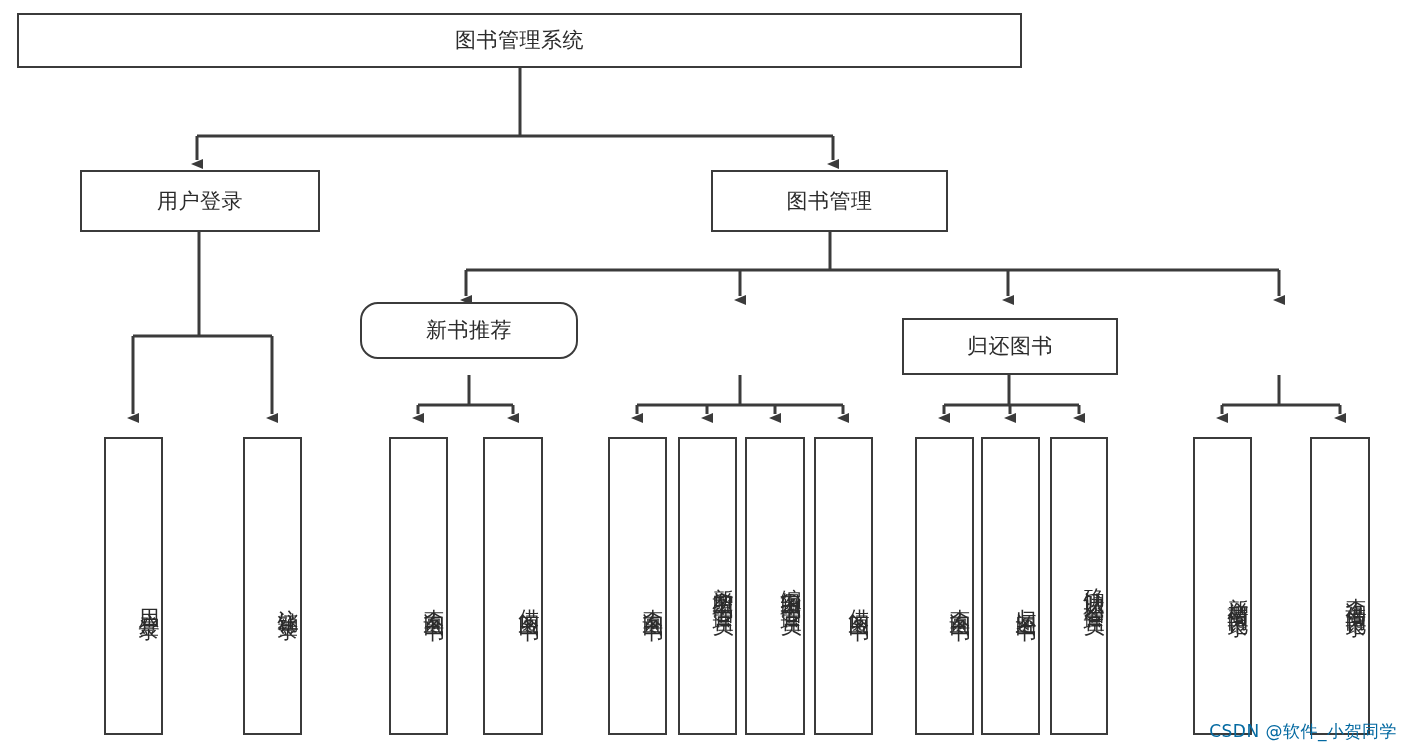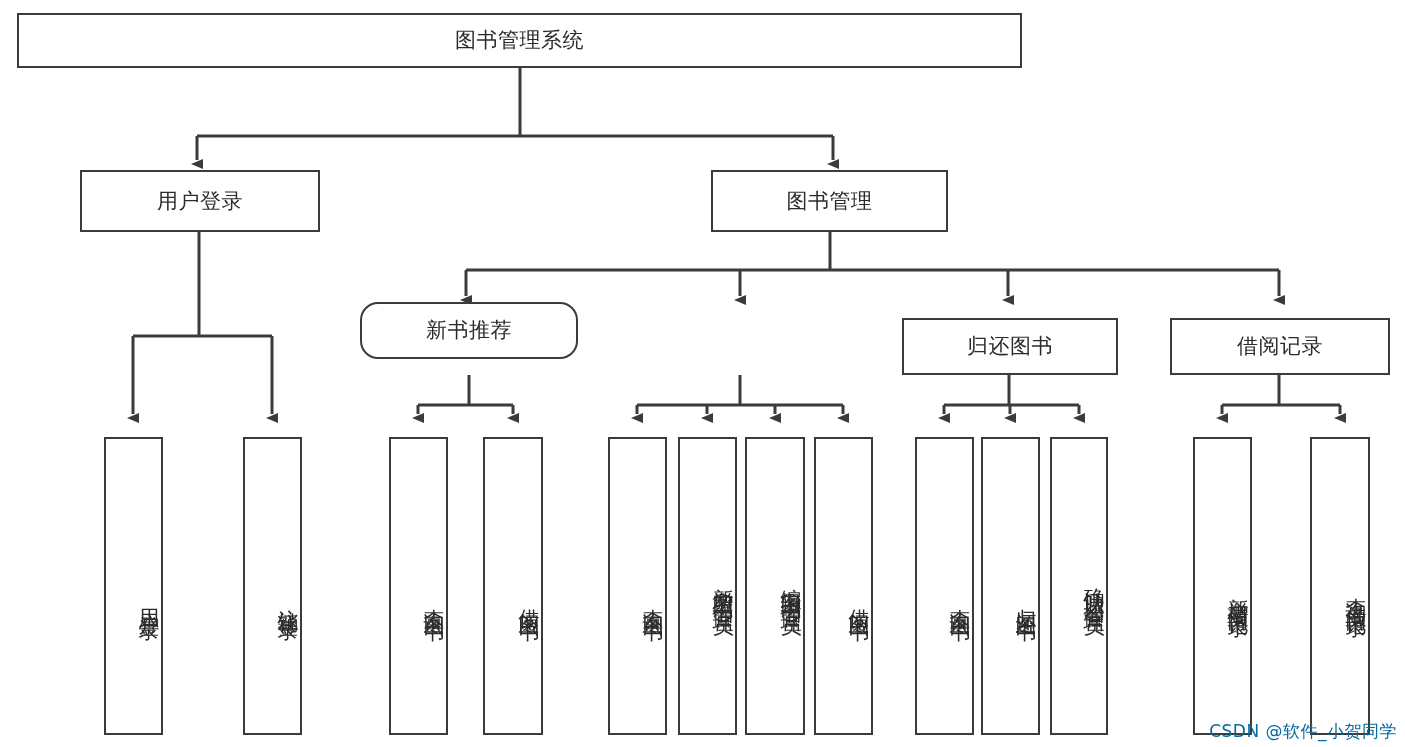--- a/index.html
+++ b/index.html
@@ -114,21 +114,20 @@
 
   <div class="node h" style="left:80px;top:170px;width:240px;height:62px;">用户登录</div>
 
   <div class="node h" style="left:711px;top:170px;width:237px;height:62px;">图书管理</div>
 
   <div class="node h" style="left:360px;top:302px;width:218px;height:57px;border-radius:18px;">新书推荐</div>
 
 
   <div class="node h" style="left:902px;top:318px;width:216px;height:57px;">归还图书</div>
 
-  <div class="node h" style="left:1170px;top:318px;width:220px;height:57px;">借阅记录</div>
 
   <div class="node v" style="left:104px;top:437px;width:59px;height:298px;">用户登录</div>
 
   <div class="node v" style="left:243px;top:437px;width:59px;height:298px;">注销登录</div>
 
   <div class="node v" style="left:389px;top:437px;width:59px;height:298px;">查询图书</div>
 
   <div class="node v" style="left:483px;top:437px;width:60px;height:298px;">借阅图书</div>
 
   <div class="node v" style="left:608px;top:437px;width:59px;height:298px;">查询图书</div>

